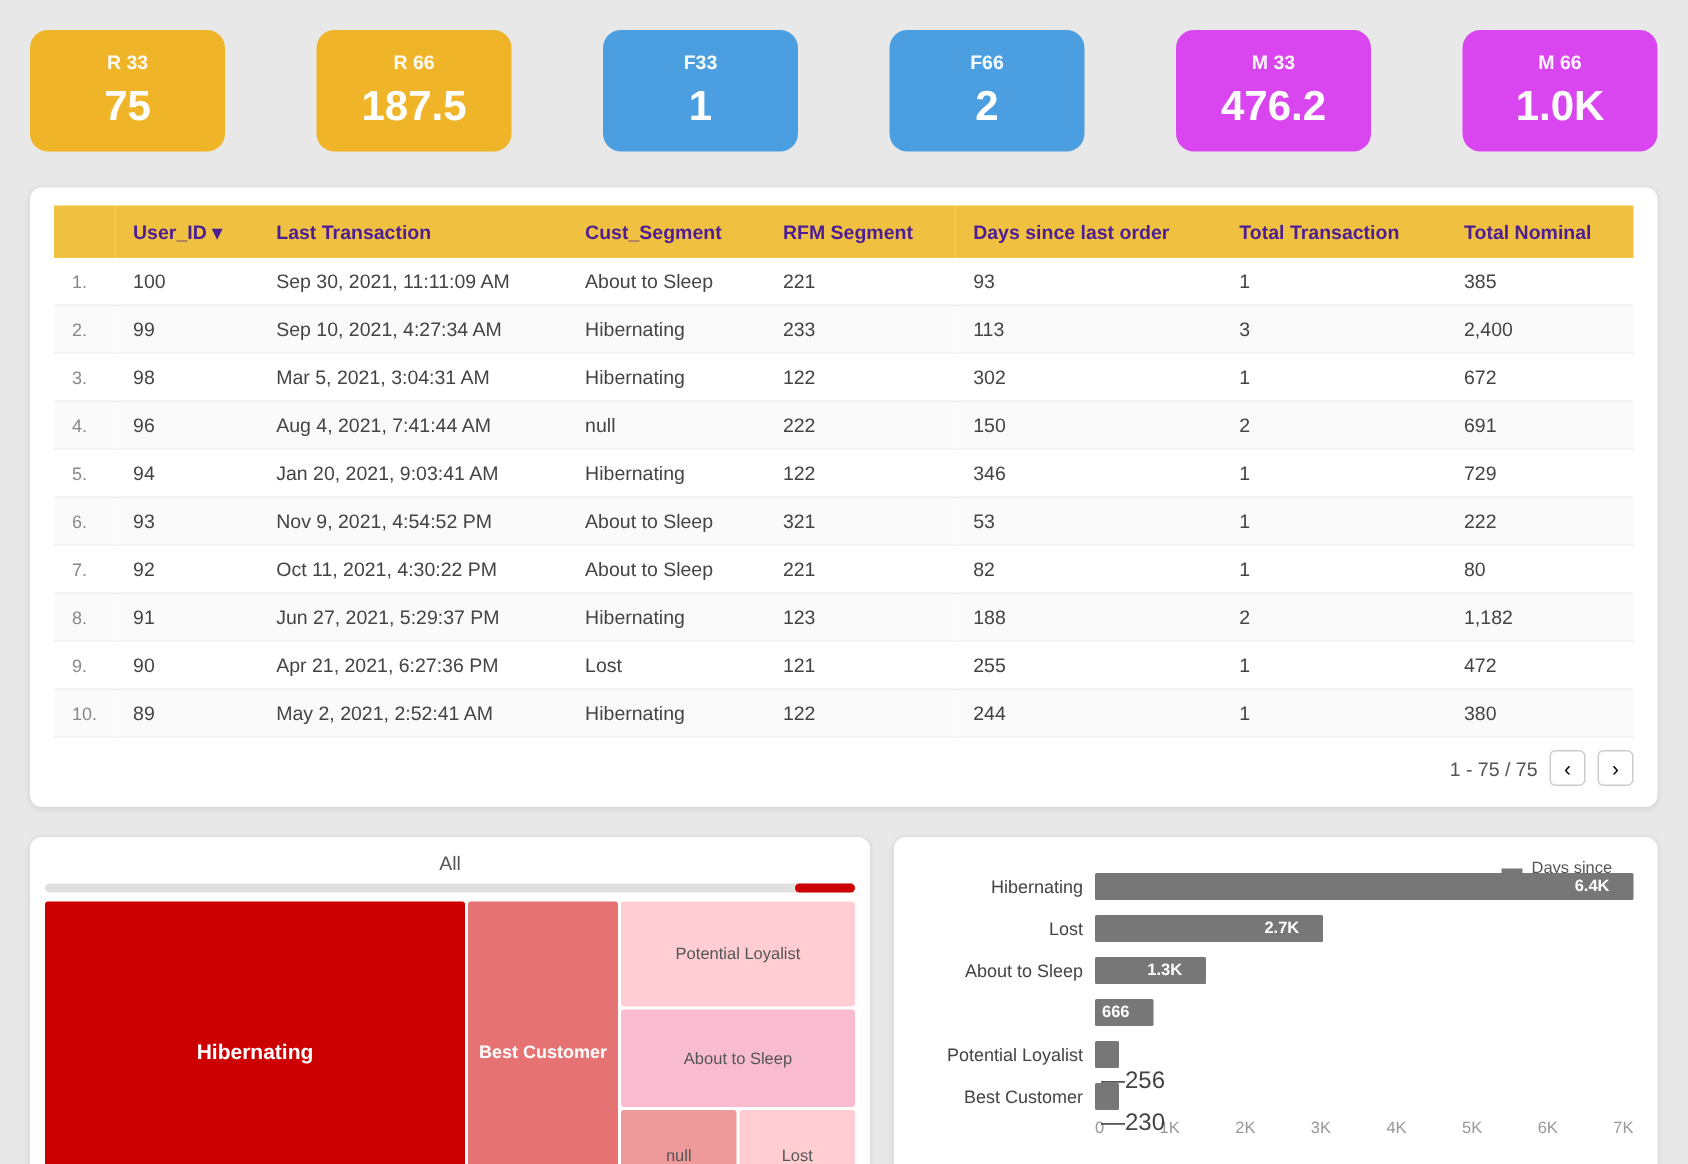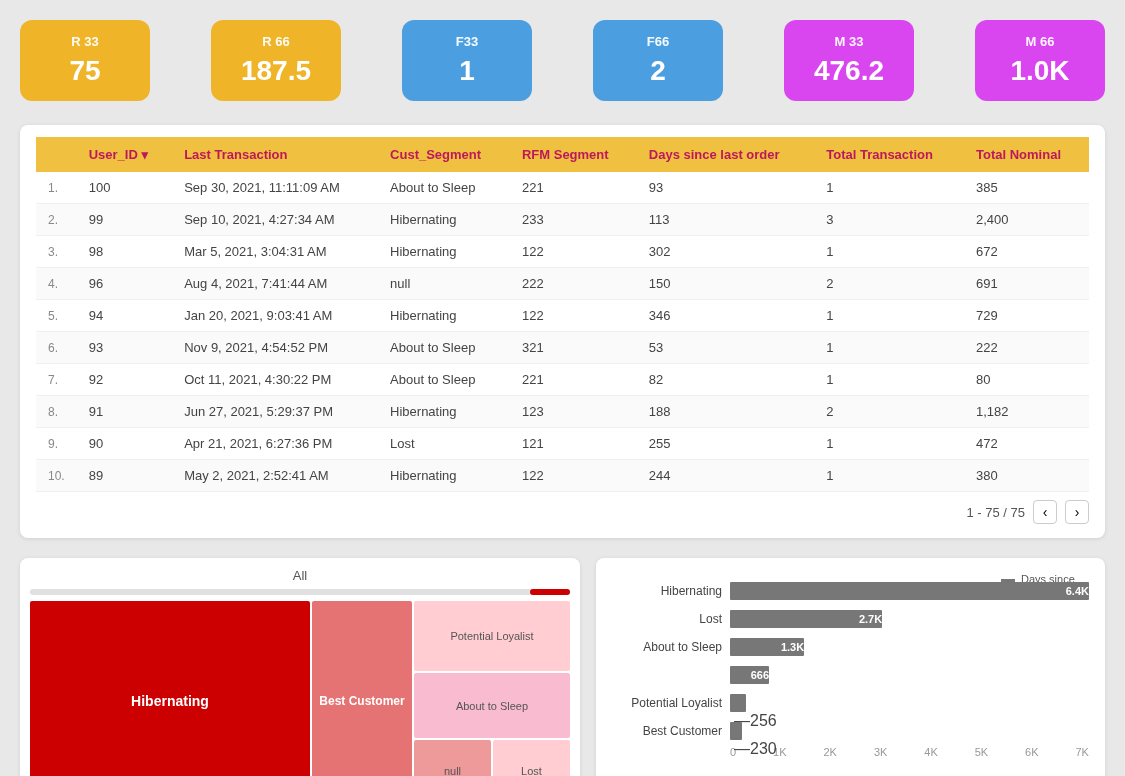--- a/index.html
+++ b/index.html
@@ -48,21 +48,21 @@
       padding: 12px 16px;
       margin-bottom: 20px;
       box-shadow: 0 1px 4px rgba(0,0,0,0.1);
     }
     table {
       width: 100%;
       border-collapse: collapse;
     }
     thead tr {
       background: #F0C040;
-      color: #be185d;
+      color: #4c1d95;
     }
     thead th {
       padding: 10px 12px;
       text-align: left;
       font-weight: 700;
       font-size: 13px;
     }
     tbody tr {
       border-bottom: 1px solid #f0f0f0;
     }
@@ -262,21 +262,21 @@
       flex: 1;
       height: 18px;
       position: relative;
     }
     .bar-fill {
       height: 100%;
       background: #777;
       border-radius: 1px;
       display: flex;
       align-items: center;
-      padding-right: 0;
+      padding-right: 16px;
       justify-content: flex-end;
     }
     .bar-val {
       font-size: 11px;
       color: white;
       font-weight: bold;
     }
     .bar-val-outside {
       font-size: 16px;
       color: #444;

